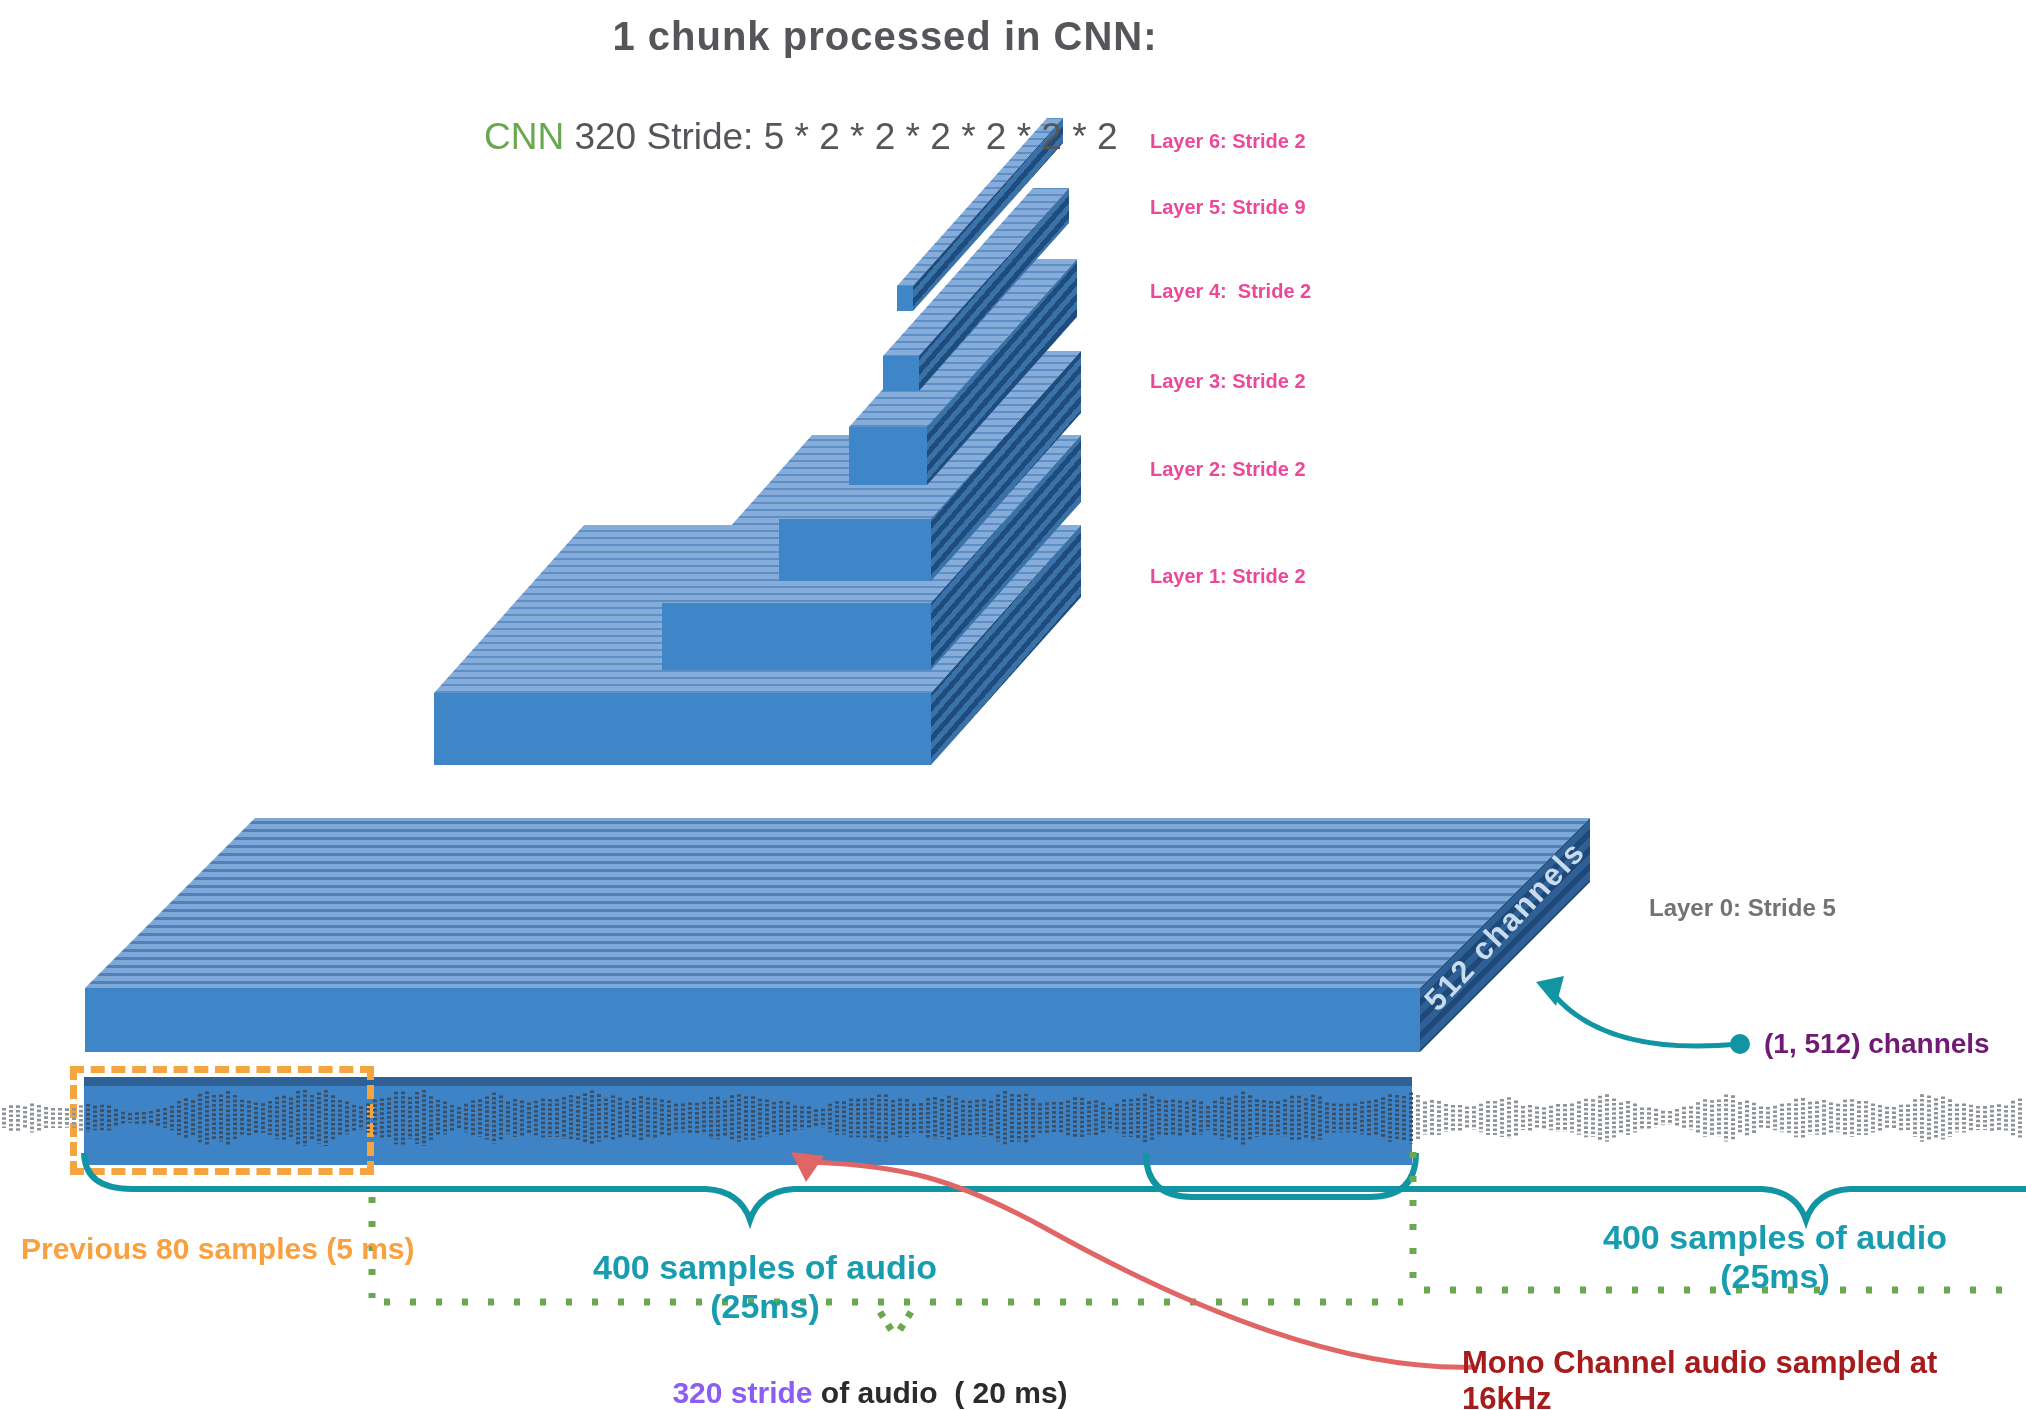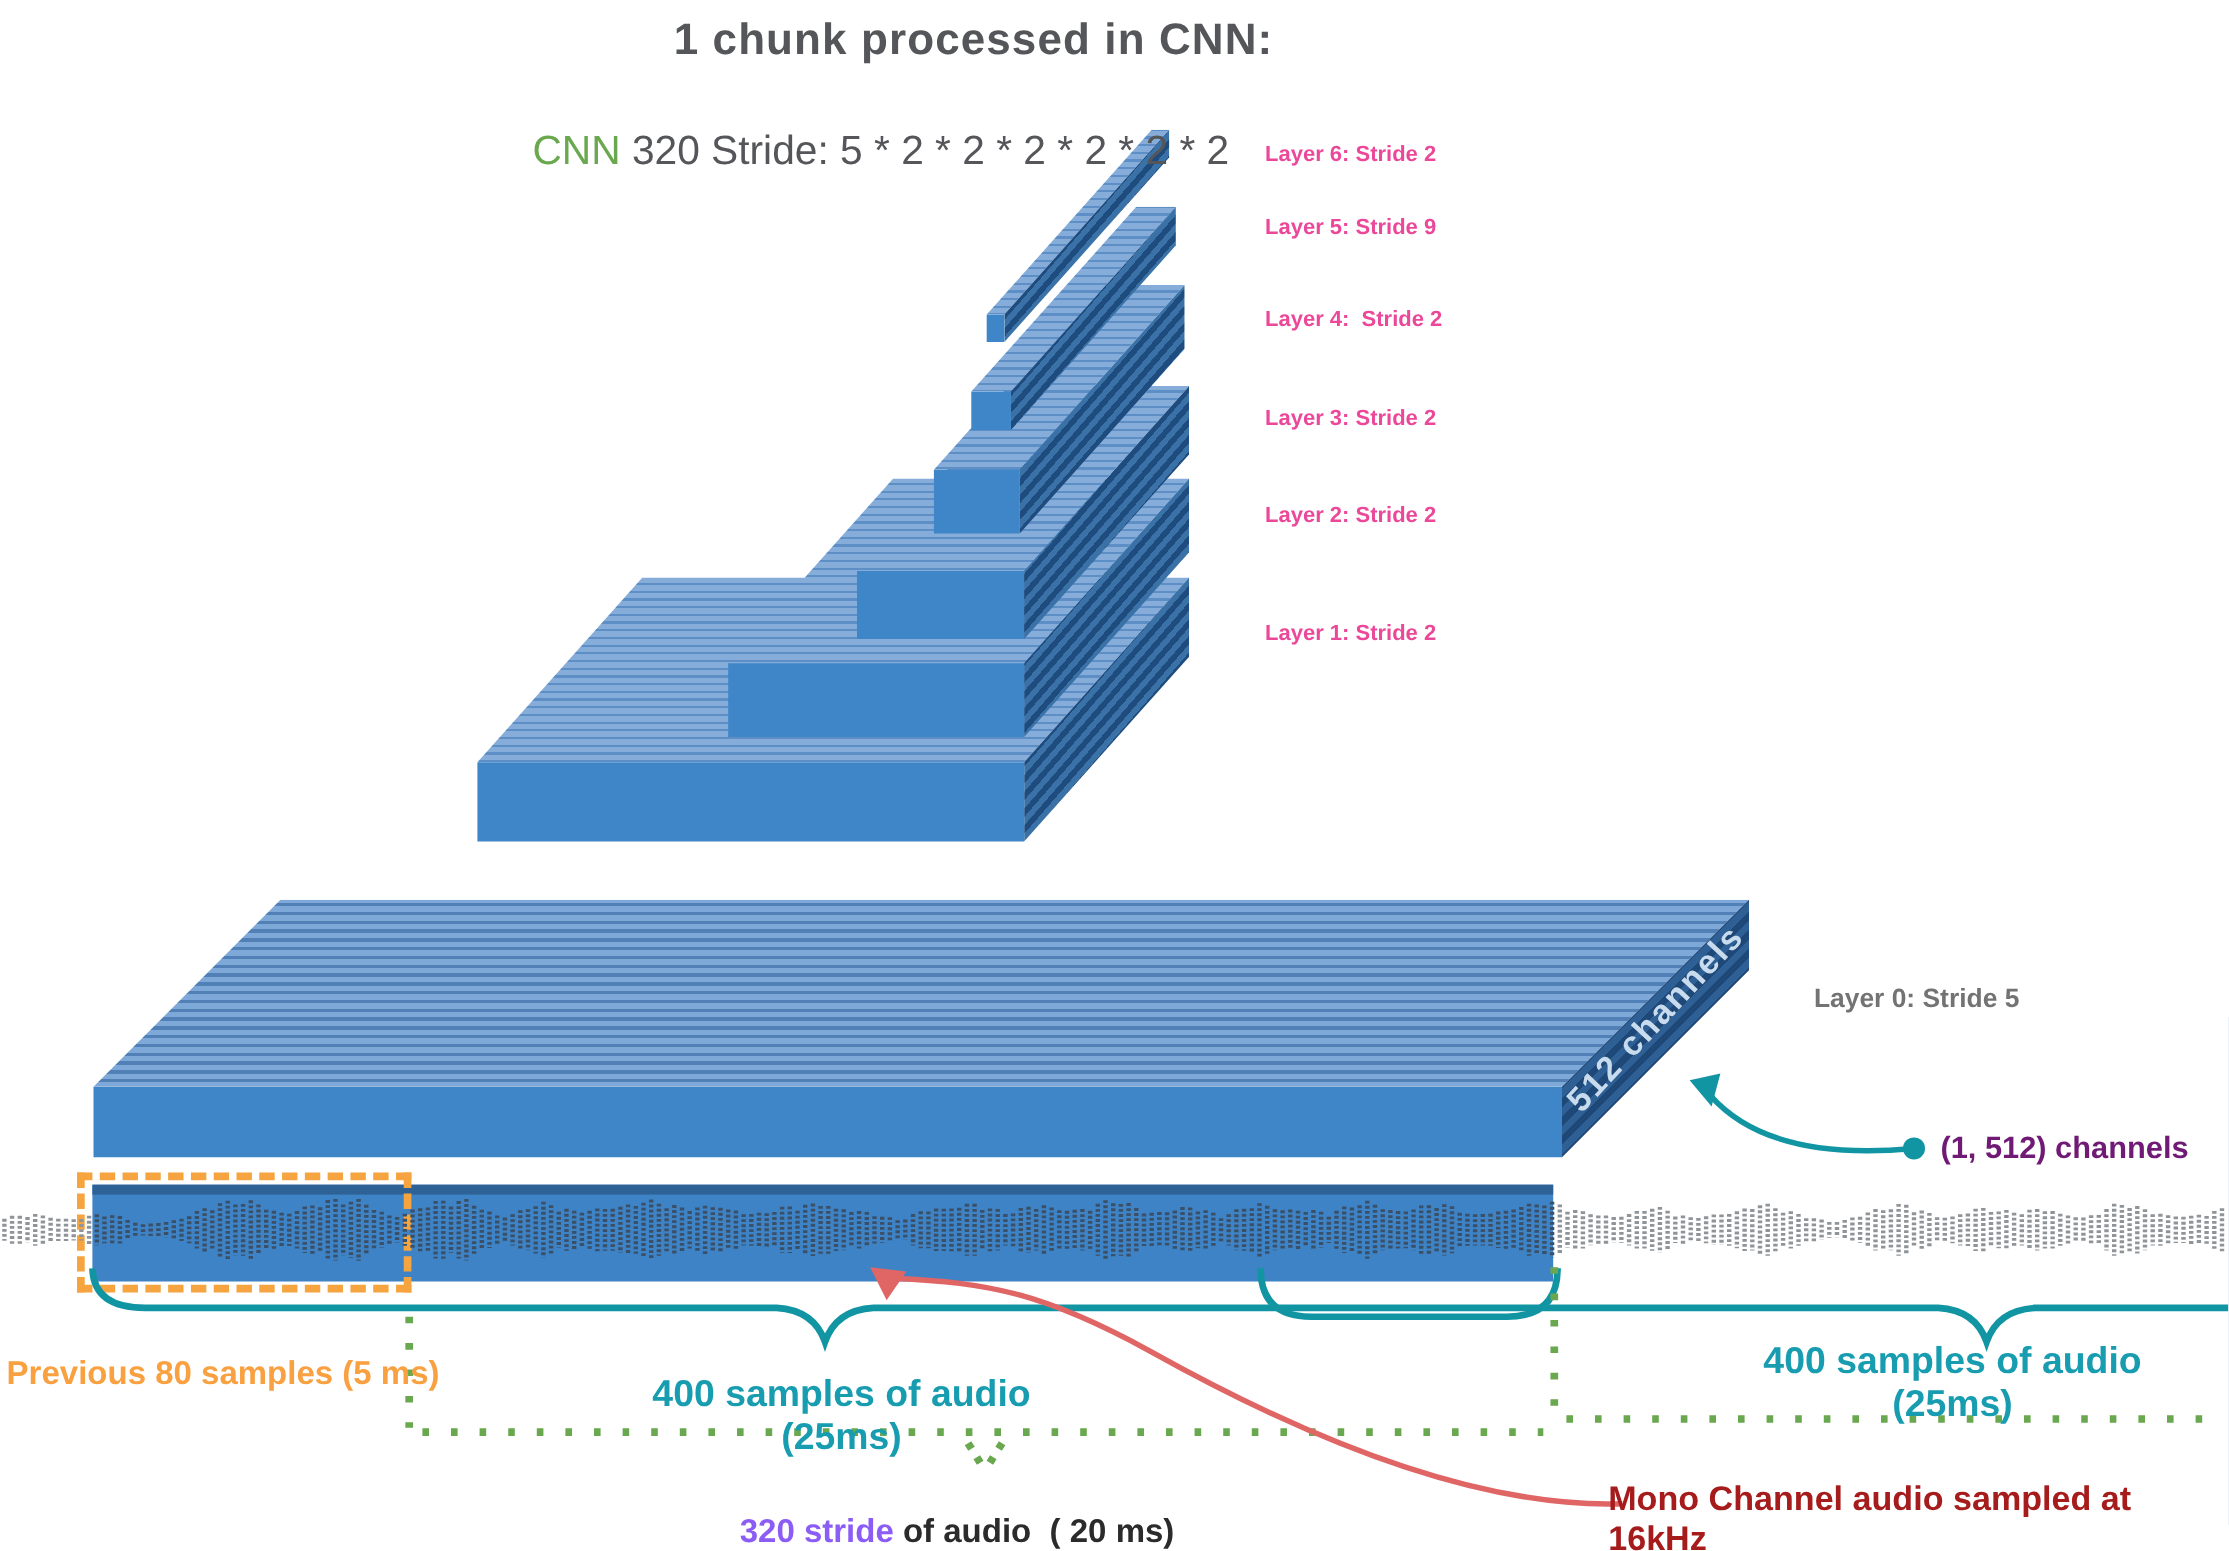--- a/index.html
+++ b/index.html
@@ -9,21 +9,21 @@
   .face{position:absolute;left:0;top:0;width:2026px;height:1410px;}
   #title{left:350px;top:14px;width:1070px;text-align:center;font-size:40px;font-weight:bold;color:#55565A;letter-spacing:1px;}
   #subtitle{left:443px;top:116px;font-size:37px;font-weight:normal;color:#55565A;white-space:pre;margin-left:41px;}
   #subtitle .green{color:#6AA84F;}
   .layer-label{position:absolute;left:1150px;font-size:20px;font-weight:bold;color:#ec4899;white-space:pre;transform:translateY(-50%);}
   #layer0-label{left:1649px;top:908px;transform:translateY(-50%);position:absolute;font-size:24px;font-weight:bold;color:#737373;}
   #side-512{left:1380px;top:908px;width:250px;text-align:center;font-size:31px;font-weight:bold;color:#C9DCEE;transform:rotate(-47deg);letter-spacing:2px;}
   #channels-note{left:1764px;top:1044px;transform:translateY(-50%);font-size:28px;font-weight:bold;color:#701a75;}
   #blue-box{left:84px;top:1077px;width:1328px;height:79px;background:#3E83C6;border-top:9px solid #2E6296;}
   #orange-box{left:70px;top:1066px;width:290px;height:95px;border:7px dashed #F6A43F;background:transparent;}
-  #prev-label{left:6px;top:1232px;font-size:30px;font-weight:bold;color:#F9A040;}
+  #prev-label{left:21px;top:1232px;font-size:30px;font-weight:bold;color:#F9A040;}
   #samples-label-1{left:545px;top:1248px;width:440px;text-align:center;font-size:34px;font-weight:bold;color:#189CB0;}
   #samples-label-2{left:1560px;top:1218px;width:430px;text-align:center;font-size:34px;font-weight:bold;color:#189CB0;}
   #stride-label{left:600px;top:1376px;width:540px;text-align:center;font-size:30px;font-weight:bold;color:#2b2b2b;white-space:pre;}
   #stride-label .green{color:#8b5cf6;}
   #mono-label{left:1462px;top:1345px;font-size:31px;font-weight:bold;color:#A61C1C;}
   svg{position:absolute;left:0;top:0;}
 </style>
 </head>
 <body>
 

